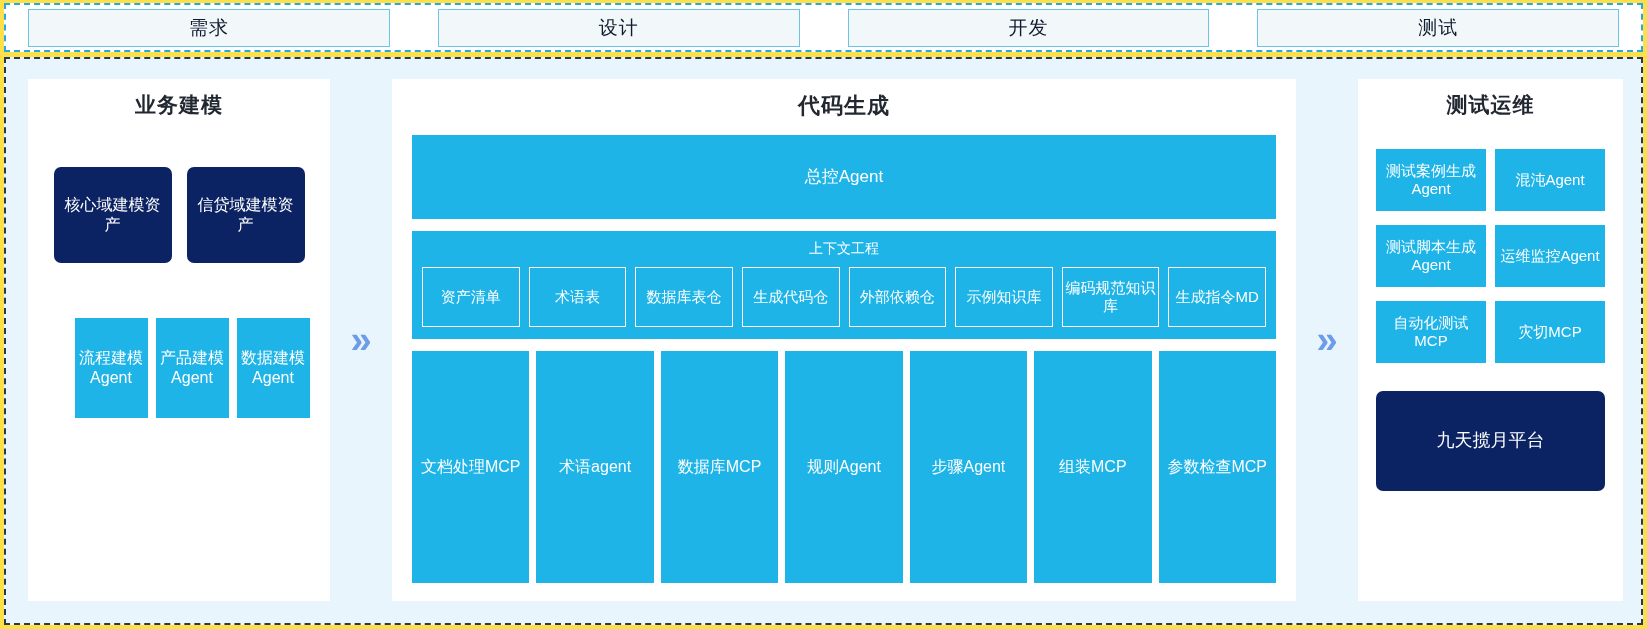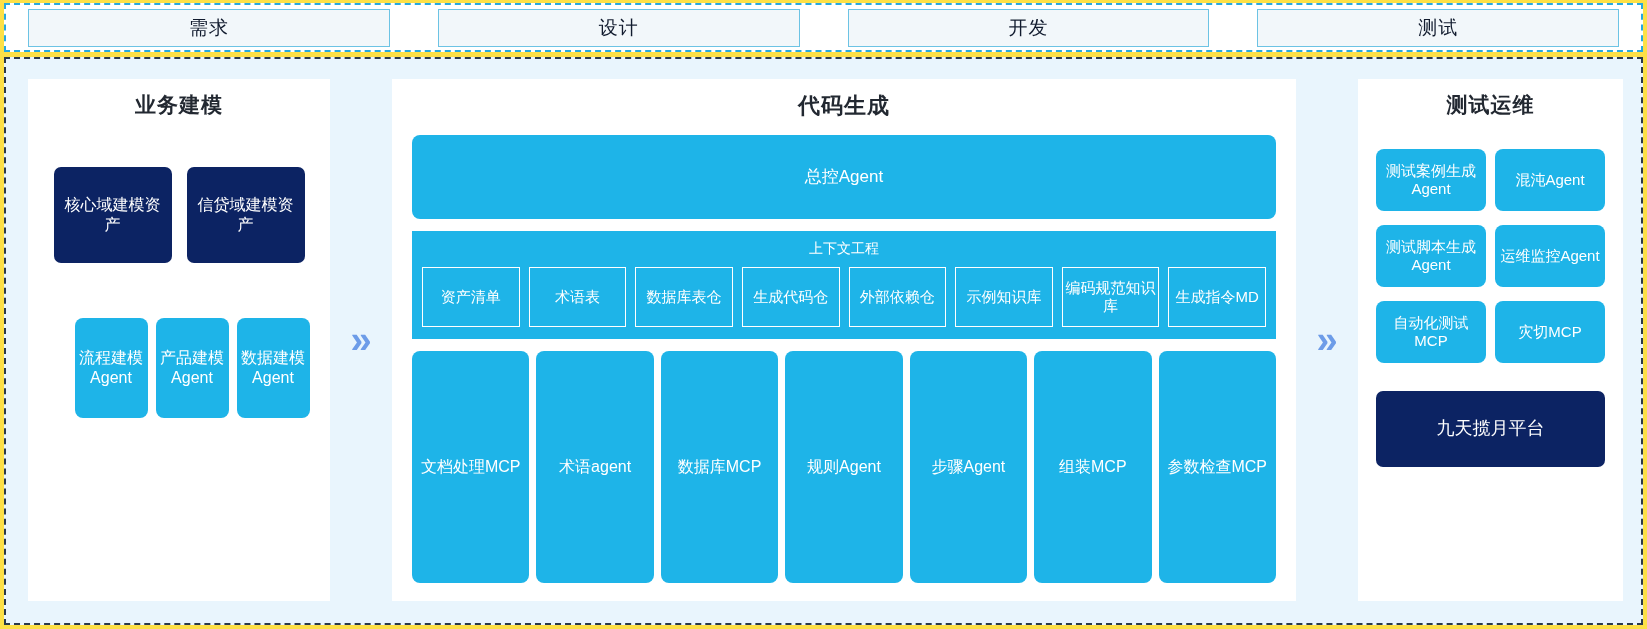--- a/index.html
+++ b/index.html
@@ -103,21 +103,20 @@
 
   
   .box {
     box-sizing: border-box;
     display: flex;
     align-items: center;
     justify-content: center;
     text-align: center;
     color: #ffffff;
     line-height: 1.22;
-    border-radius: 8px;
   }
   .box-cyan  { background: #1eb4e8; }
   .box-navy  { background: #0c2363; border-radius: 7px; }
 
   
   .left-assets {
     display: flex;
     justify-content: center;
     gap: 15px;
     margin-top: 48px;
@@ -208,21 +207,21 @@
     gap: 14px 9px;
     margin-top: 16px;
   }
   .right-box {
     height: 62px;
     font-size: 15px;
     padding: 0 3px;
   }
   .platform-box {
     margin-top: 28px;
-    height: 76px;
+    height: 100px;
     font-size: 18px;
   }
 </style>
 </head>
 <body>
 
 <div class="page">
 
   <div class="stage-bar">
     <div class="stage-tab">

